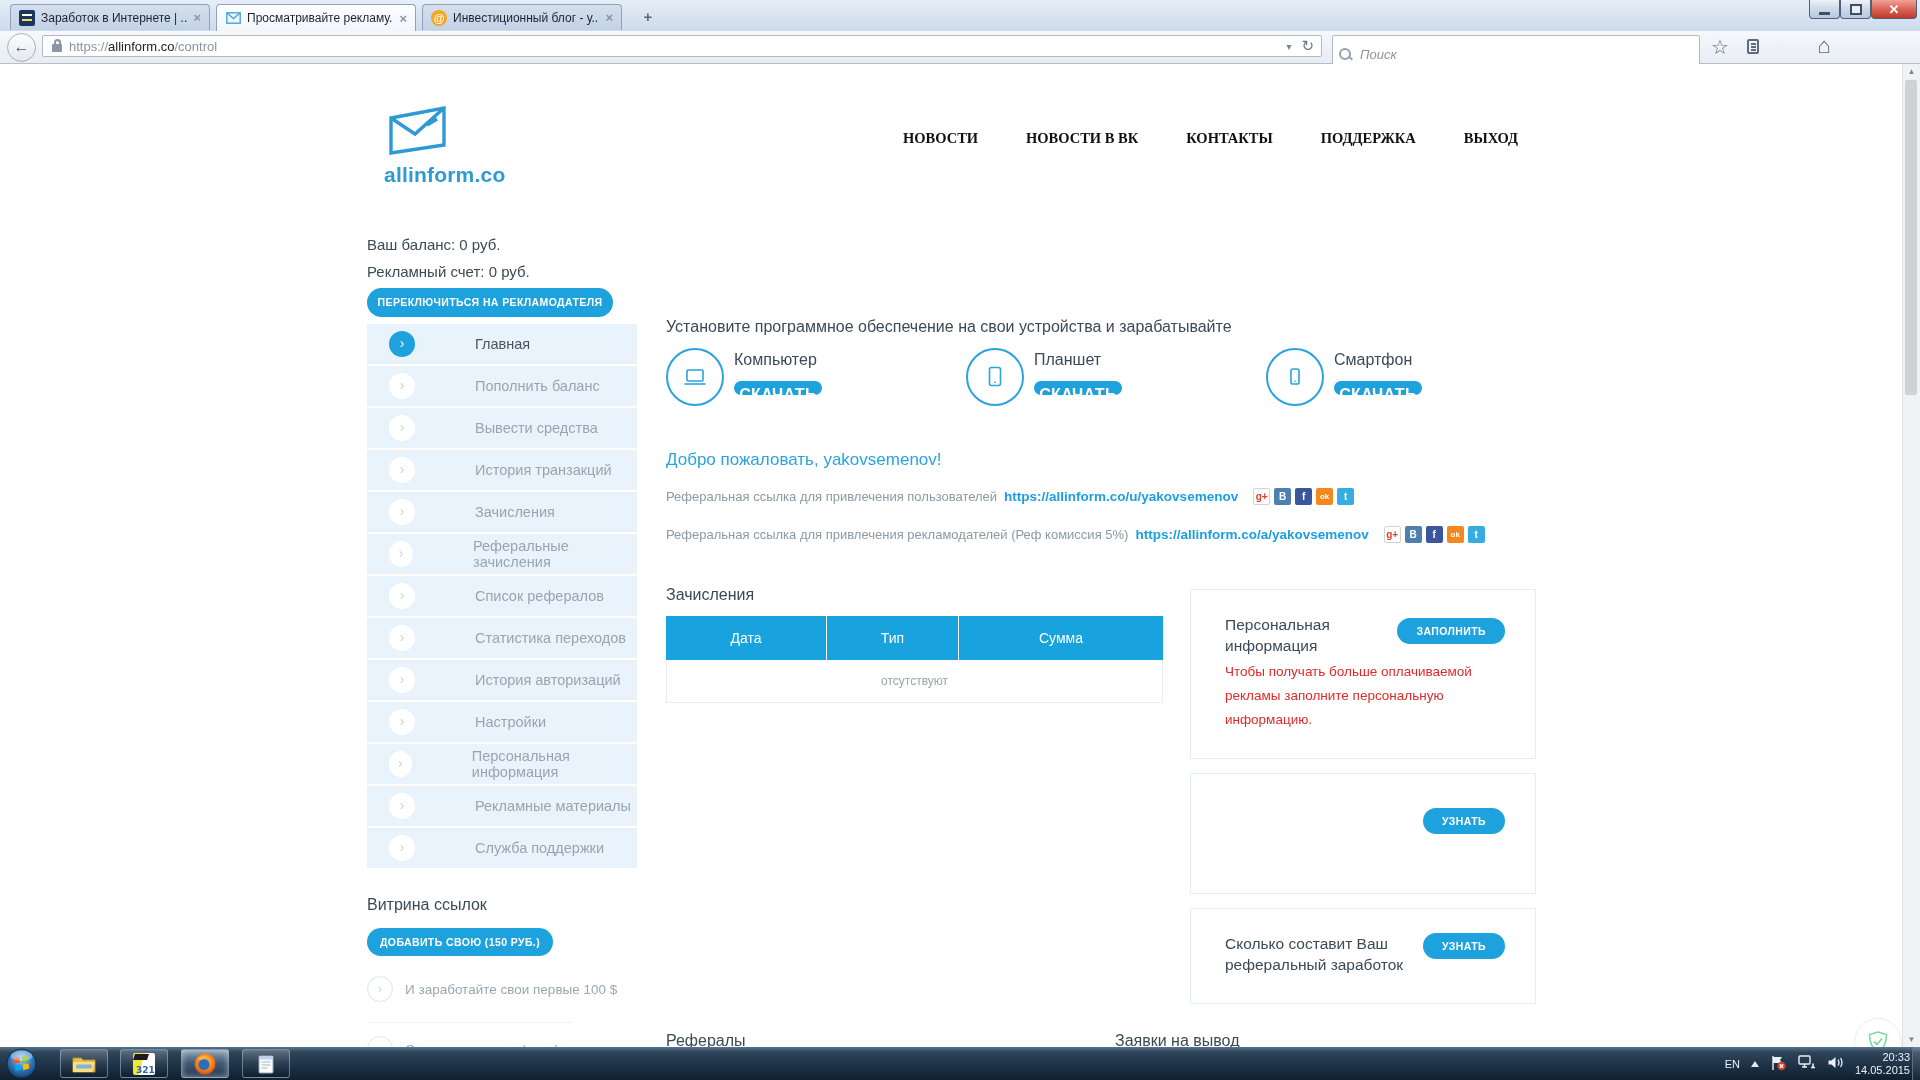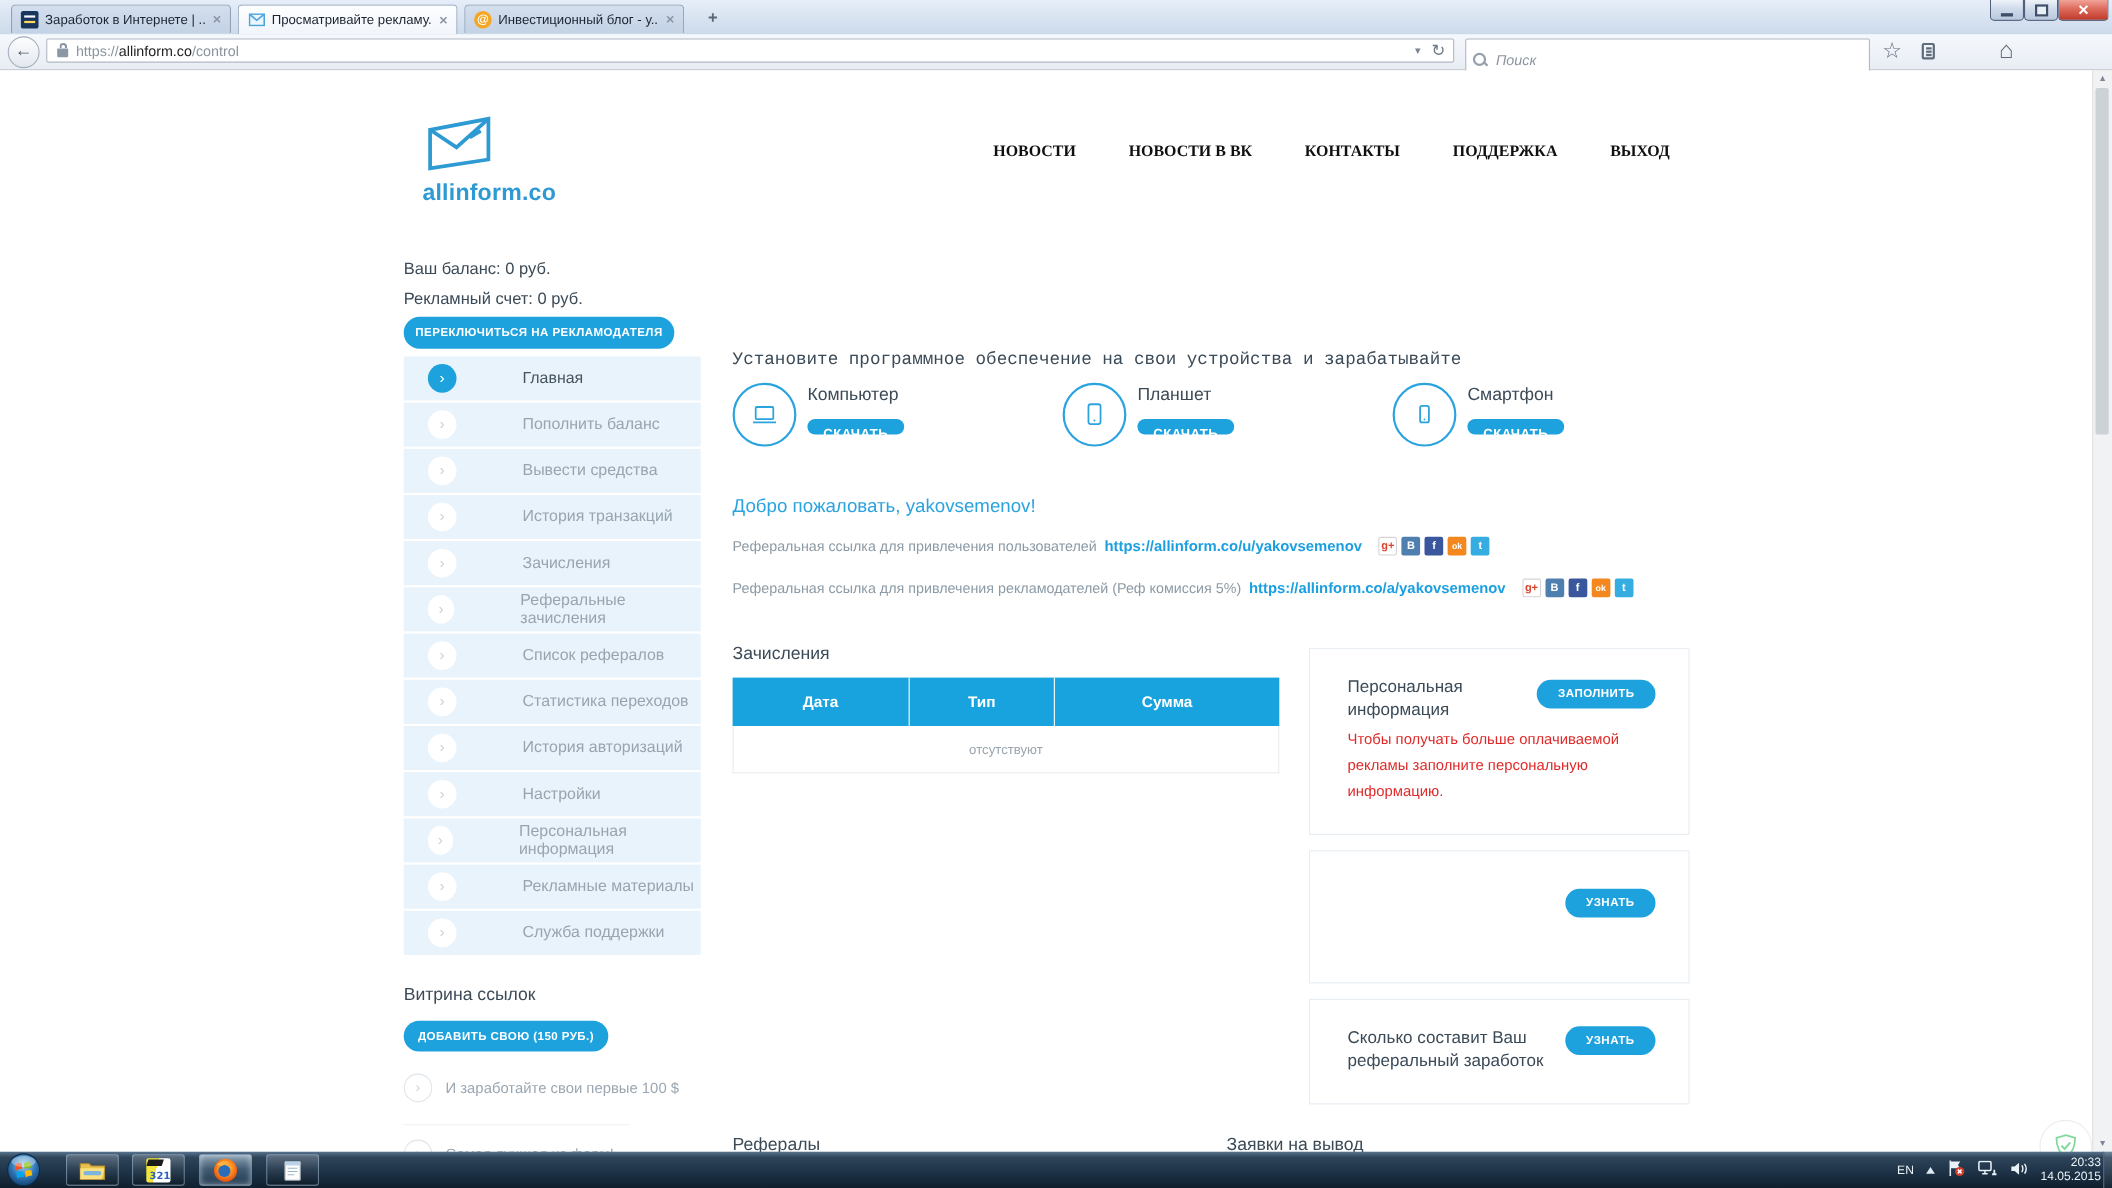--- a/index.html
+++ b/index.html
@@ -102,40 +102,40 @@
 
   .showcase-title{left:367px;top:804px;}
   .addbtn{left:367px;top:836px;width:186px;height:28px;line-height:28px;font-size:10.5px;}
   .show-link{left:367px;display:flex;align-items:center;cursor:pointer;}
   .ochev{width:24px;height:24px;border-radius:50%;border:1px solid #dfe5ea;color:#ccd4db;
          font-size:13px;display:flex;align-items:center;justify-content:center;}
   .ochev::before{content:"›";margin-top:-2px;}
   .show-label{margin-left:12px;font-size:13.5px;color:#9aa7b2;}
   .show-sep{left:367px;top:930px;width:205px;height:1px;background:#eef1f4;}
 
-  .install-title{left:666px;top:226px;font-family:Liberation Mono, monospace;}
+  .install-title{left:666px;top:226px;}
   .device{top:256px;width:240px;height:70px;}
   .dev-circle{position:absolute;left:0;top:0;width:54px;height:54px;border:2px solid #2aa3df;
               border-radius:50%;display:flex;align-items:center;justify-content:center;}
   .dev-name{position:absolute;left:68px;top:3px;font-size:16px;color:#3b4a57;}
-  .dev-btn{position:absolute;left:68px;top:33px;width:88px;height:14px;line-height:27px;font-size:12px;}
+  .dev-btn{position:absolute;left:68px;top:33px;width:88px;height:14px;line-height:27px;font-size:16px;}
 
   .welcome{left:666px;top:358px;font-size:17px;color:#2aa3df;}
   .refline{left:666px;display:flex;align-items:center;font-size:13px;color:#8c9aa5;white-space:nowrap;}
   .reflink{font-weight:bold;color:#1b9fe0;margin-left:7px;font-size:13.5px;cursor:pointer;}
   .socials{display:flex;gap:4px;margin-left:15px;}
   .sic{width:17px;height:17px;border-radius:2px;font-size:10px;font-weight:bold;color:#fff;
        display:flex;align-items:center;justify-content:center;cursor:pointer;}
   .s-g{background:#fff;color:#d9442c;border:1px solid #d4d4d4;box-sizing:border-box;}
   .s-vk{background:#4e7fae;} .s-fb{background:#3a579d;} .s-ok{background:#f4881f;font-size:8px;} .s-tw{background:#35ade1;}
 
   .acc-title{left:666px;top:494px;}
   .table{left:666px;top:524px;width:497px;}
   .thead{display:flex;height:44px;background:#18a2de;color:#fff;font-size:14px;}
-  .th{display:flex;align-items:center;justify-content:center;font-weight:bold;}
+  .th{display:flex;align-items:center;justify-content:center;}
   .th1{width:160px;} .th2{width:131px;} .th3{width:204px;}
   .th + .th{border-left:1px solid #fff;text-align:center;}
   .tempty{height:42px;border:1px solid #ececec;border-top:none;display:flex;align-items:center;
           justify-content:center;font-size:12px;color:#9aa5ae;}
 
   .refs-title{left:666px;top:940px;}
   .withdraw-title{left:1115px;top:940px;}
 
   .card{left:1190px;width:346px;box-sizing:border-box;border:1px solid #e7edf2;background:#fff;}
   .card1{top:497px;height:170px;} .card2{top:681px;height:121px;} .card3{top:816px;height:96px;}

